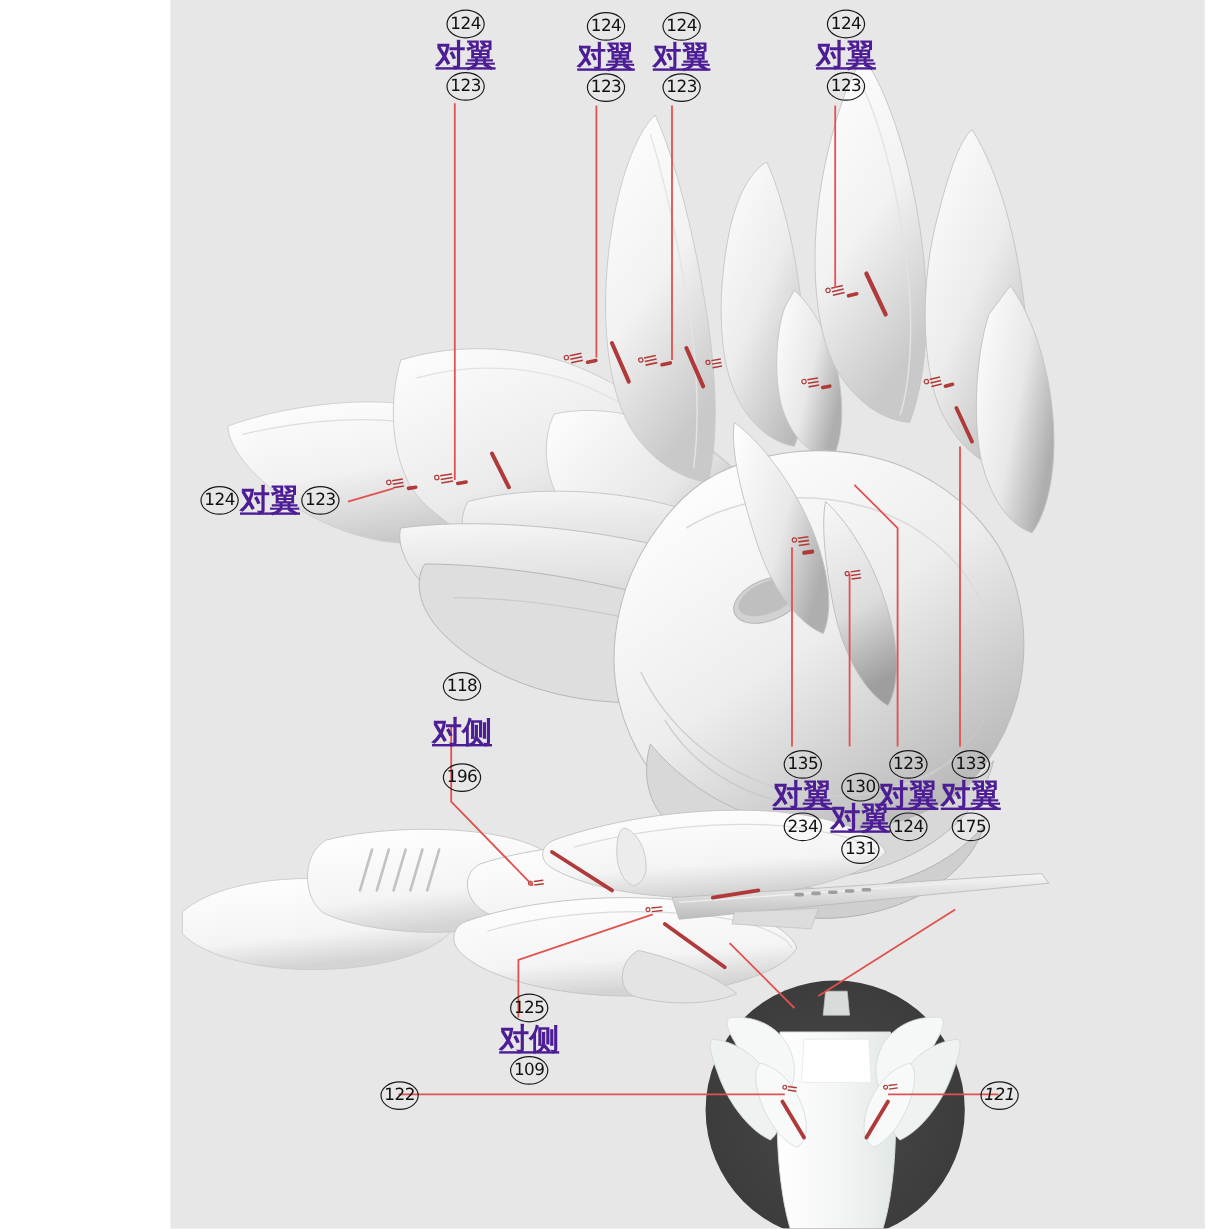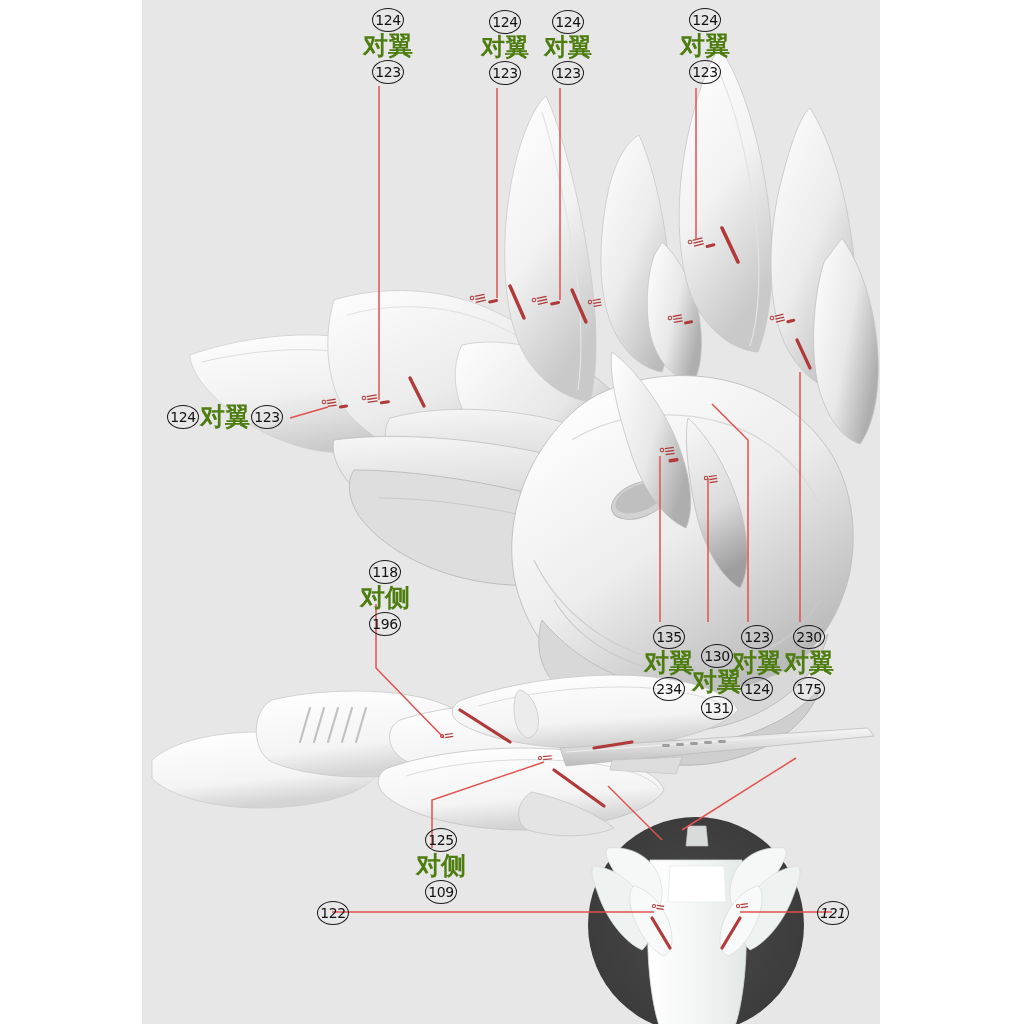--- a/index.html
+++ b/index.html
@@ -1,31 +1,31 @@
 <!DOCTYPE html>
 <html><head>
 <meta charset="utf-8">
 <style>
   html,body{margin:0;padding:0;background:#ffffff;}
   body{width:1024px;height:1024px;overflow:hidden;font-family:"DejaVu Sans","Liberation Sans",sans-serif;}
   #page{position:relative;width:1024px;height:1024px;background:#ffffff;}
-  #panel{position:absolute;left:142px;top:0;width:738px;height:1024px;background:#e7e7e7;overflow:hidden;}
+  #panel{position:absolute;left:142px;top:0;width:862px;height:1024px;background:#e7e7e7;overflow:hidden;}
   svg.layer{position:absolute;left:0;top:0;width:738px;height:1024px;}
   .lbl{position:absolute;display:flex;flex-direction:column;align-items:center;line-height:1;}
   .lbl.row{flex-direction:row;align-items:center;}
   .num{
     width:30px;height:22px;border:1.6px solid #1a1a1a;border-radius:50%;
     display:flex;align-items:center;justify-content:center;
     font-size:14px;color:#111;background:transparent;letter-spacing:-0.4px;
     font-family:"DejaVu Sans","Liberation Sans",sans-serif;
   }
   .cjk{
-    font-size:25px;font-weight:700;color:#4d7c0f;letter-spacing:0px;
+    font-size:25px;font-weight:700;color:#4c1d95;letter-spacing:0px;
     font-family:"DejaVu Sans","Liberation Sans",sans-serif;
-    line-height:1.05;white-space:nowrap;margin:1px 0;
+    line-height:1.05;white-space:nowrap;margin:1px 0;text-decoration:underline;
   }
   .cjk.small{font-size:24px;}
   .lbl.row .cjk{margin:0 1px;}
 </style>
 </head>
 <body>
 
 <div id="page">
   <div id="panel">
 
@@ -387,26 +387,26 @@
       <div class="num">131</div>
     </div>
 
     <div class="lbl" style="left:590px;top:625px;">
       <div class="num">123</div>
       <div class="cjk">对翼</div>
       <div class="num">124</div>
     </div>
 
     <div class="lbl" style="left:642px;top:625px;">
-      <div class="num">230</div>
+      <div class="num">133</div>
       <div class="cjk">对翼</div>
       <div class="num">175</div>
     </div>
 
-    <div class="lbl" style="left:218px;top:560px;">
+    <div class="lbl" style="left:218px;top:560px;gap:12px;">
       <div class="num">118</div>
       <div class="cjk">对侧</div>
       <div class="num">196</div>
     </div>
 
     <div class="lbl" style="left:274px;top:828px;">
       <div class="num">125</div>
       <div class="cjk">对侧</div>
       <div class="num">109</div>
     </div>

